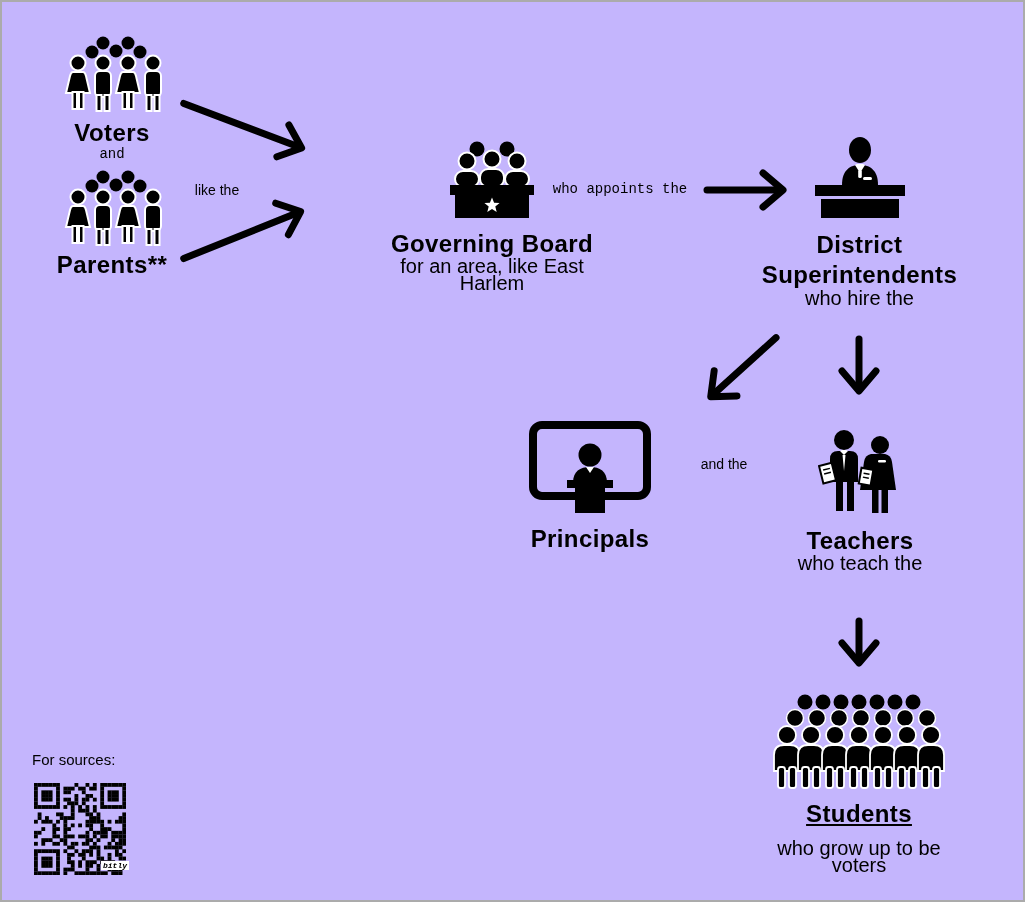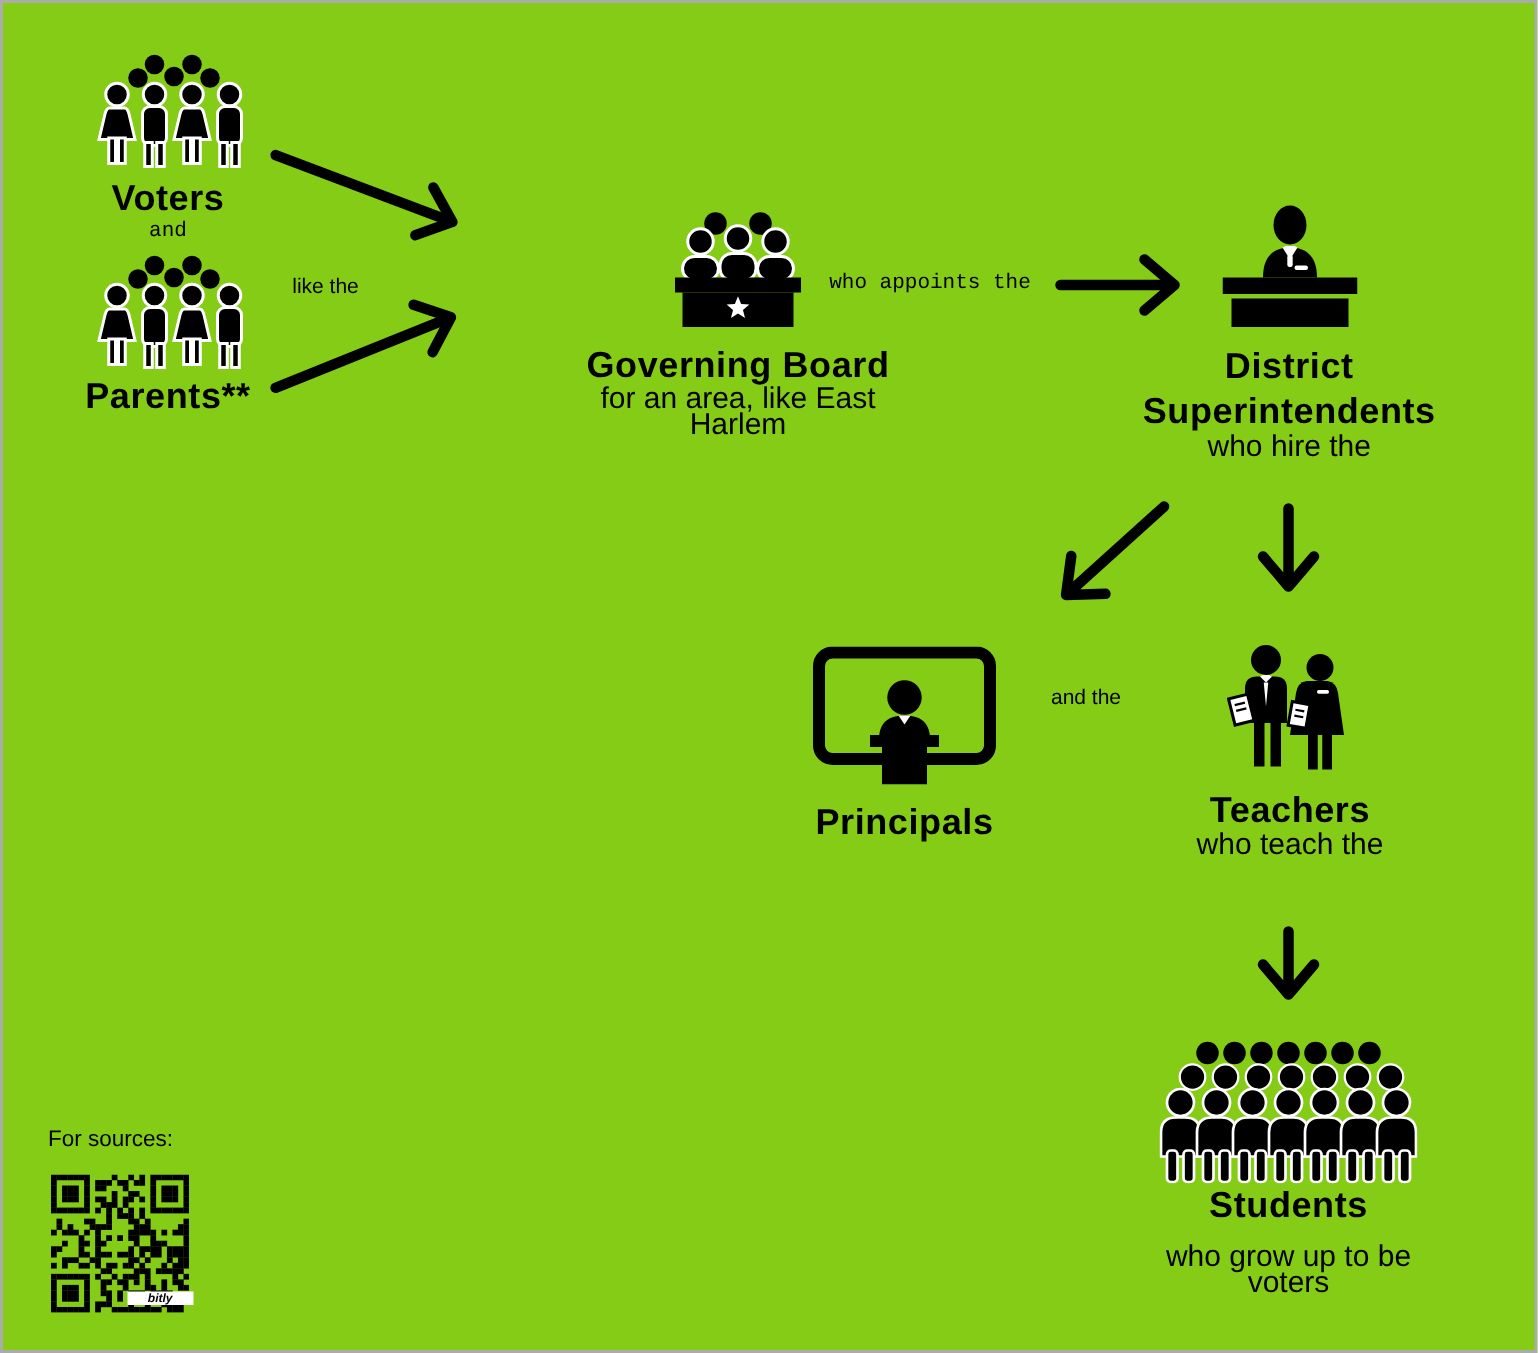--- a/index.html
+++ b/index.html
@@ -1,20 +1,20 @@
 <!DOCTYPE html>
 <html><head>
 <meta charset="utf-8">
 <style>
   html,body{margin:0;padding:0;background:#fff;}
   #canvas{
     position:relative;
     width:1025px;height:902px;
     box-sizing:border-box;
-    background:#84cc16;
+    background:#c4b5fd;
     border:2px solid #ababab;
     font-family:"Liberation Sans", sans-serif;
     color:#000;
     overflow:hidden;
   }
   .node{
     position:absolute;
     display:flex;flex-direction:column;align-items:center;
     text-align:center;
   }
@@ -30,21 +30,21 @@
   .icon{display:block;}
   .gap-sm{margin-top:2px;}
   .gap-md{margin-top:12px;}
   .gap-lg{margin-top:0;}
   #qr-wrap{position:absolute;left:32px;top:781px;width:92px;height:92px;}
   #qr-wrap svg{display:block;}
   #qr-brand{
     position:absolute;right:-3px;bottom:5px;
     background:#fff;color:#000;
     font-size:8px;font-style:italic;font-weight:bold;
-    padding:0 14px;line-height:9px;
+    padding:0 2px;line-height:9px;font-family:Liberation Mono, monospace;
   }
   #sources-label{position:absolute;left:30px;top:749px;font-size:15px;}
 </style>
 </head>
 <body>
 
 <div id="canvas">
 
   <div class="node" style="left:35px;top:33px;width:150px;">
     <svg class="icon" width="100" height="82" viewBox="0 0 100 82">
@@ -171,21 +171,21 @@
 
   <svg class="arrow" style="left:777px;top:311px;transform:rotate(137.9deg);transform-origin:0 50%;" width="98" height="44" viewBox="0 0 98 44">
     <line x1="4" y1="22" x2="90" y2="22" stroke="#000" stroke-width="7" stroke-linecap="round"></line>
     <polyline points="72,5 92,22 72,39" fill="none" stroke="#000" stroke-width="7" stroke-linecap="round" stroke-linejoin="round"></polyline>
   </svg>
   <svg class="arrow" style="left:857px;top:311px;transform:rotate(90deg);transform-origin:0 50%;" width="62" height="44" viewBox="0 0 62 44">
     <line x1="4" y1="22" x2="54" y2="22" stroke="#000" stroke-width="7" stroke-linecap="round"></line>
     <polyline points="36,5 56,22 36,39" fill="none" stroke="#000" stroke-width="7" stroke-linecap="round" stroke-linejoin="round"></polyline>
   </svg>
 
-  <div class="node" style="left:521px;top:419px;width:160px;margin-top:10px;">
+  <div class="node" style="left:508px;top:419px;width:160px;">
     <svg class="icon" width="122" height="92" viewBox="0 0 122 92">
       <rect x="4" y="4" width="114" height="71" rx="9" fill="none" stroke="#000" stroke-width="8"></rect>
       <g fill="#000">
         <circle cx="61" cy="34" r="11.5"></circle>
         <path d="M44,62 C44,50 51,46 61,46 C71,46 78,50 78,62 Z"></path>
         <polygon fill="#fff" points="57,46 61,52 65,46"></polygon>
         <rect x="38" y="59" width="46" height="8"></rect>
         <rect x="46" y="67" width="30" height="25"></rect>
       </g>
     </svg>
@@ -275,21 +275,21 @@
             <rect x="88" y="74" width="7" height="21" rx="2.5"></rect>
           <rect x="101" y="74" width="7" height="21" rx="2.5"></rect>
             <rect x="112" y="74" width="7" height="21" rx="2.5"></rect>
           <rect x="125" y="74" width="7" height="21" rx="2.5"></rect>
             <rect x="136" y="74" width="7" height="21" rx="2.5"></rect>
           <rect x="149" y="74" width="7" height="21" rx="2.5"></rect>
             <rect x="160" y="74" width="7" height="21" rx="2.5"></rect>
         </g>
       </g>
     </svg>
-    <div class="big-label" style="margin-top:1px;">Students</div>
+    <div class="big-label" style="margin-top:11px;text-decoration:underline;">Students</div>
     <div class="small-text gap-md">
       <div>who grow up to be</div>
       <div>voters</div>
     </div>
   </div>
 
   <div id="sources-label">For sources:</div>
   <div id="qr-wrap">
     <svg width="92" height="92" viewBox="0 0 92 92" fill="#000">
         <rect x="0.00" y="0.00" width="3.83" height="3.83"></rect>

